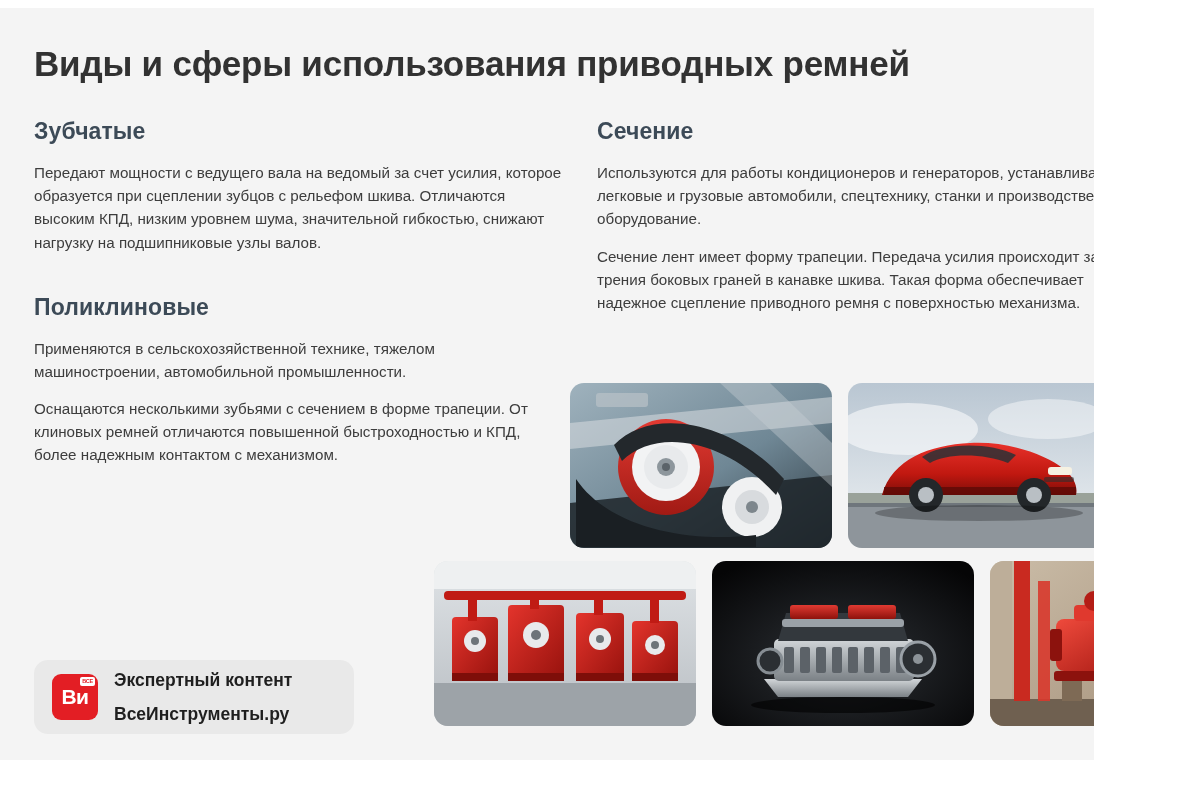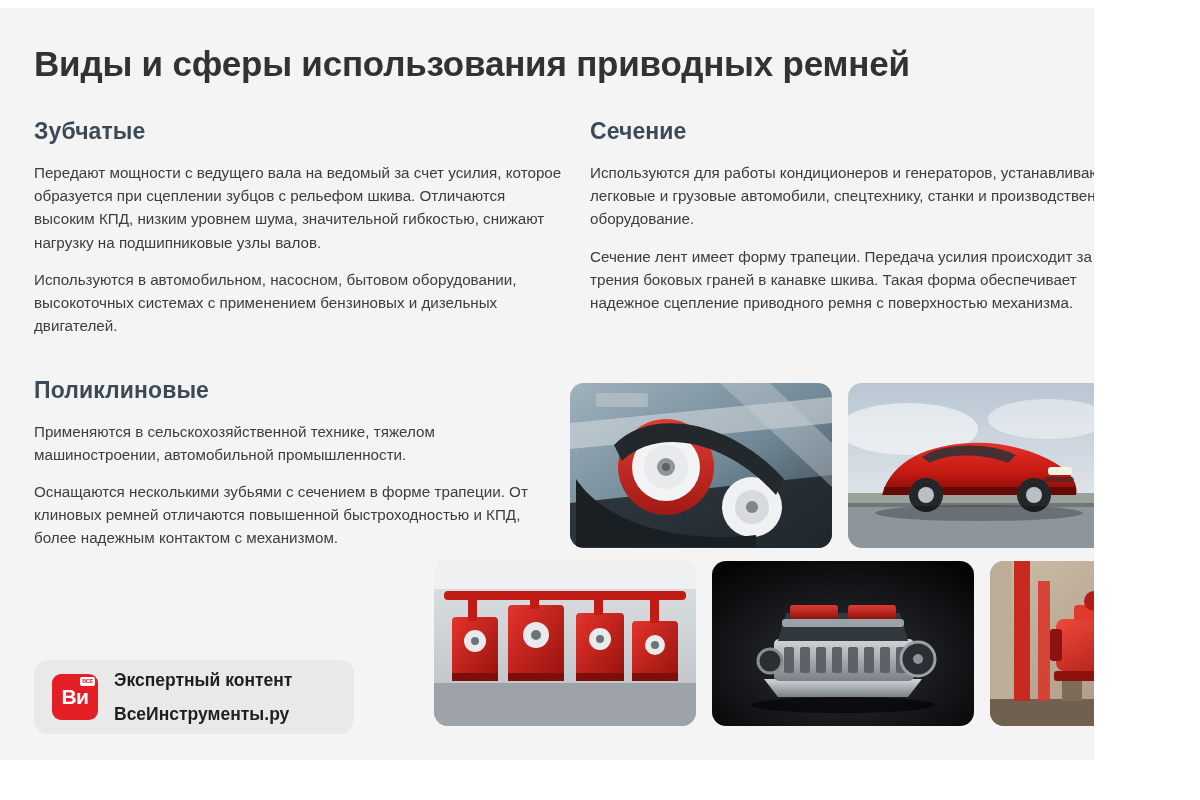--- a/index.html
+++ b/index.html
@@ -40,21 +40,21 @@
     margin: 0 0 34px 0;
     font-size: 35px;
     line-height: 1.15;
     font-weight: 700;
     color: #323232;
     letter-spacing: -0.2px;
   }
 
   .columns {
     display: flex;
-    gap: 26px;
+    gap: 33px;
   }
   .col-left { width: 530px; }
   .col-right { width: 560px; }
 
   h2.section-title {
     margin: 0 0 16px 0;
     font-size: 23px;
     font-weight: 600;
     color: #3c4a57;
     letter-spacing: 0.1px;
@@ -165,21 +165,20 @@
 
   <div class="content">
 
     <h1 class="title">Виды и сферы использования приводных ремней</h1>
 
     <div class="columns">
 
       <div class="col-left">
         <h2 class="section-title">Зубчатые</h2>
         <p class="para">Передают мощности с ведущего вала на ведомый за счет усилия, которое образуется при сцеплении зубцов с рельефом шкива. Отличаются высоким КПД, низким уровнем шума, значительной гибкостью, снижают нагрузку на подшипниковые узлы валов.</p>
-        <p class="para">Используются в автомобильном, насосном, бытовом оборудовании, высокоточных системах с применением бензиновых и дизельных двигателей.</p>
 
         <h2 class="section-title second">Поликлиновые</h2>
         <p class="para">Применяются в сельскохозяйственной технике, тяжелом машиностроении, автомобильной промышленности.</p>
         <p class="para">Оснащаются несколькими зубьями с сечением в форме трапеции. От клиновых ремней отличаются повышенной быстроходностью и КПД, более надежным контактом с механизмом.</p>
       </div>
 
       <div class="col-right">
         <h2 class="section-title">Сечение</h2>
         <p class="para">Используются для работы кондиционеров и генераторов, устанавливаются на легковые и грузовые автомобили, спецтехнику, станки и производственное оборудование.</p>
         <p class="para">Сечение лент имеет форму трапеции. Передача усилия происходит за счет трения боковых граней в канавке шкива. Такая форма обеспечивает надежное сцепление приводного ремня с поверхностью механизма.</p>

